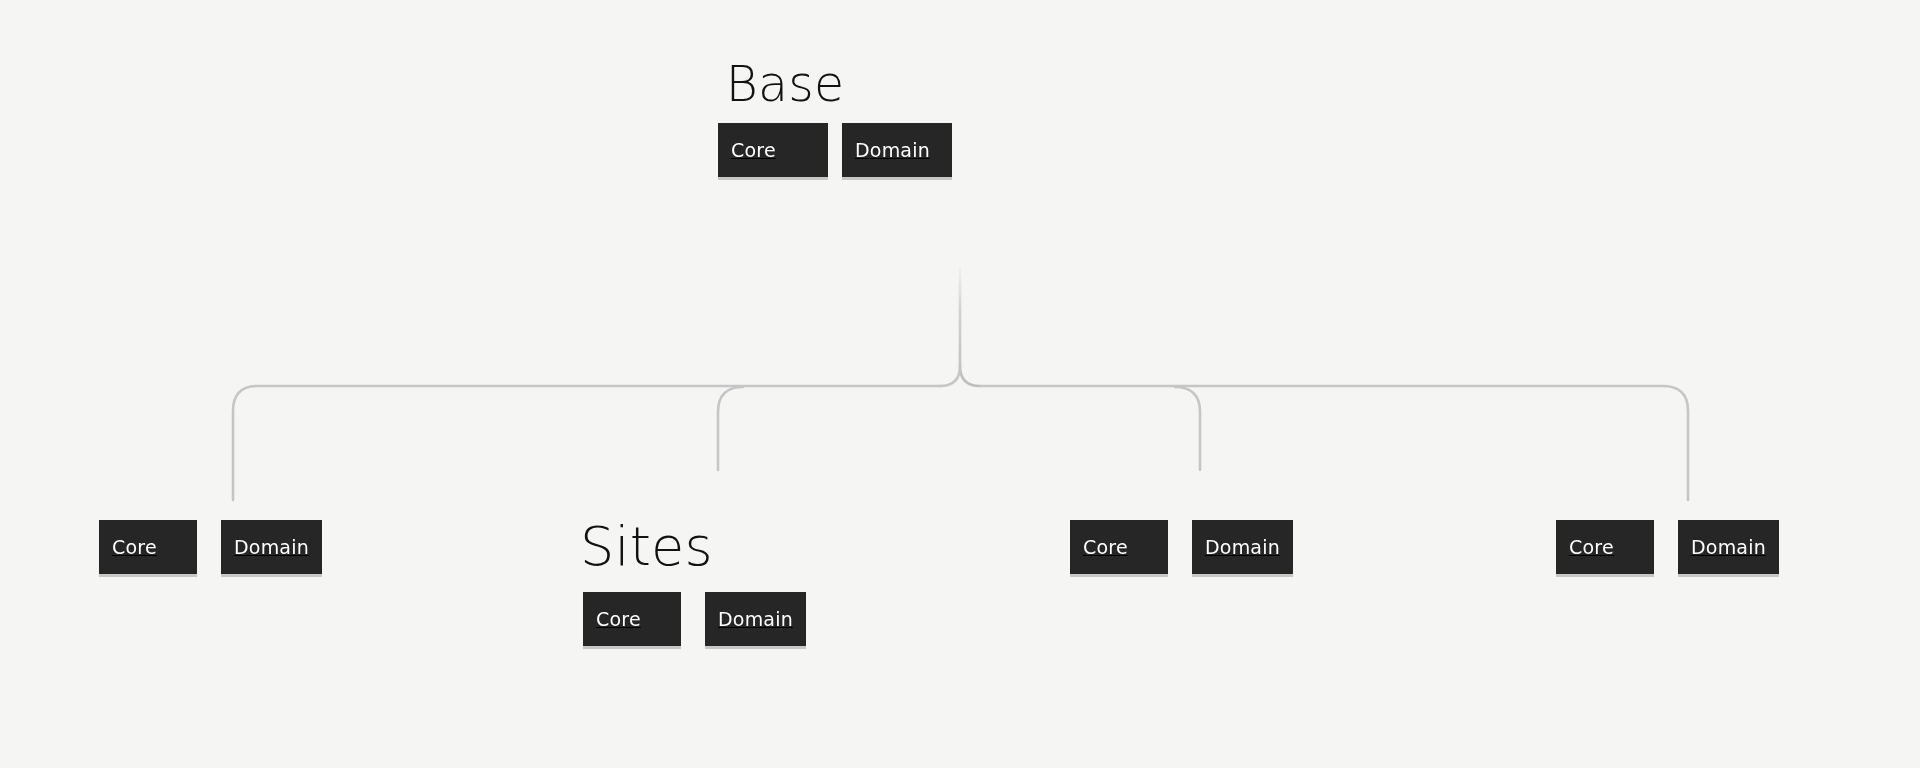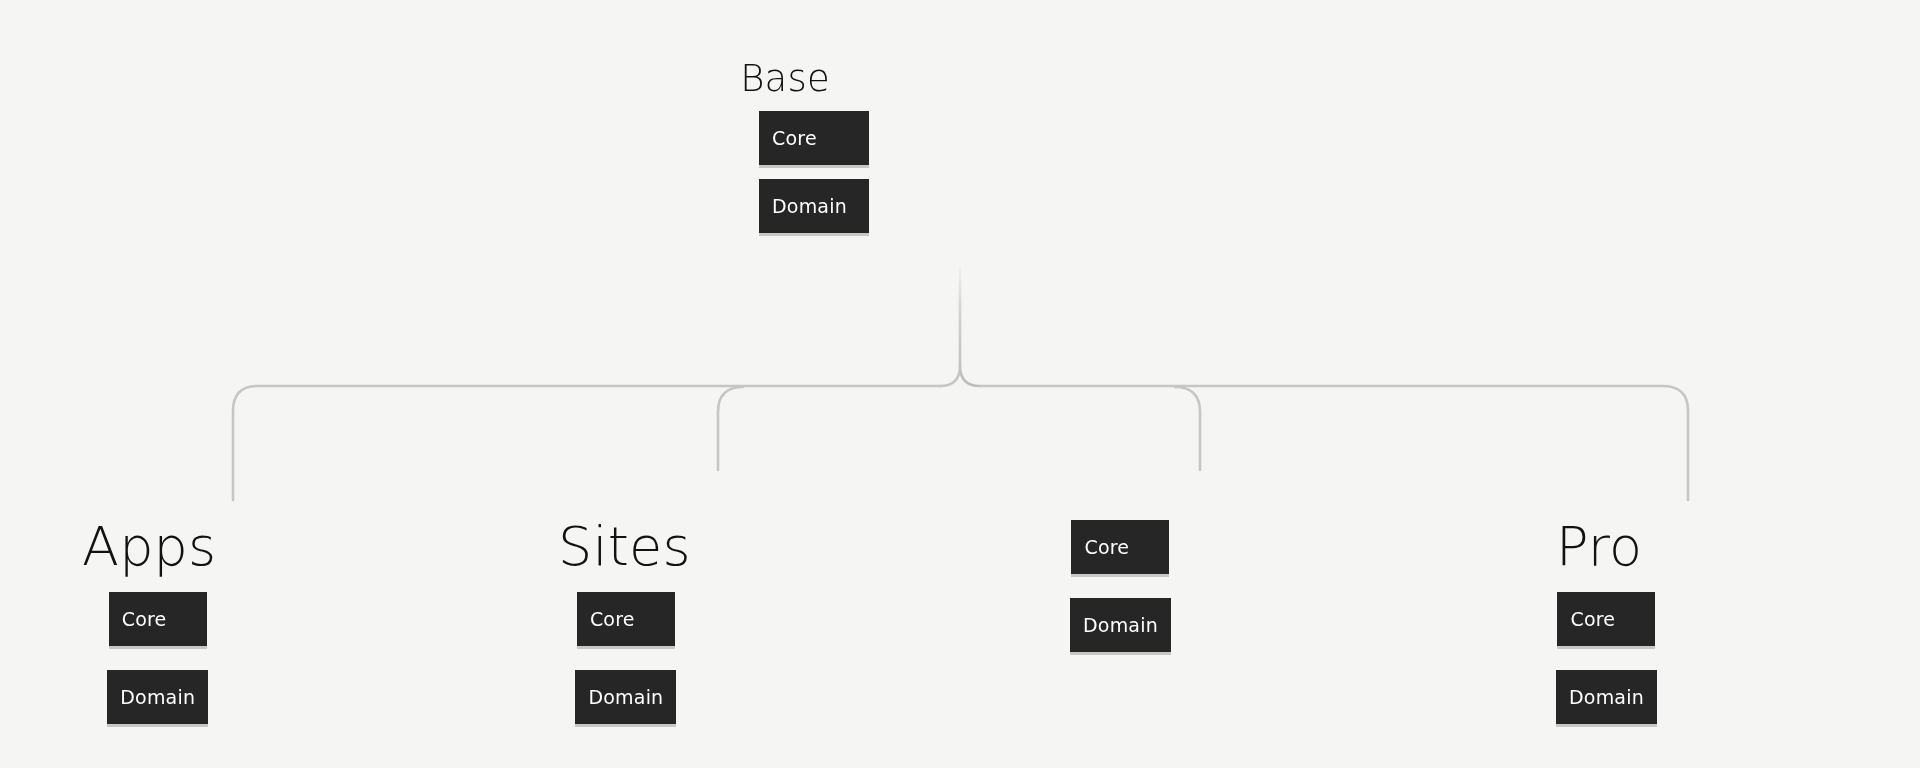--- a/index.html
+++ b/index.html
@@ -40,32 +40,33 @@
 
   .node-title {
     font-weight: 300;
     color: #121212;
     letter-spacing: 0.2px;
     line-height: 1;
     white-space: nowrap;
   }
 
   #root-group .node-title {
-    font-size: 37px;
+    font-size: 49px;
     text-align: center;
   }
 
   .child-group .node-title {
     font-size: 54px;
   }
 
   .chip-row {
     display: flex;
-    flex-direction: column;
-    align-items: center;
+    flex-direction: row;
+    align-items: flex-start;
+    text-decoration: underline;
   }
 
   .chip {
     background: #262626;
     color: #ffffff;
     font-size: 19px;
     font-weight: 400;
     letter-spacing: 0.2px;
     height: 54px;
     box-sizing: border-box;
@@ -92,21 +93,21 @@
   }
   #root-group .chip { min-width: 110px; }
 
   
   .child-group { top: 520px; }
   .child-group .node-title { margin: 0 0 18px 0; }
   .child-group .chip-row { gap: 24px; }
   .child-group .chip { min-width: 98px; }
 
   #group-apps   { left: 99px; }
-  #group-sites  { left: 561px; }
+  #group-sites  { left: 583px; }
   #group-stores { left: 1070px; }
   #group-pro    { left: 1556px; }
 
   #group-apps .node-title   { margin-left: -17px; }
   #group-sites .node-title  { margin-left: -3px; }
   #group-stores .node-title { margin-left: -1px; }
   #group-pro .node-title    { margin-left: 0px; }
 </style>
 </head>
 <body>
@@ -145,21 +146,20 @@
 
   <div class="node-group" id="root-group">
     <div class="node-title">Base</div>
     <div class="chip-row">
       <div class="chip">Core</div>
       <div class="chip">Domain</div>
     </div>
   </div>
 
   <div class="node-group child-group" id="group-apps">
-    <div class="node-title">Apps</div>
     <div class="chip-row">
       <div class="chip">Core</div>
       <div class="chip">Domain</div>
     </div>
   </div>
 
   <div class="node-group child-group" id="group-sites">
     <div class="node-title">Sites</div>
     <div class="chip-row">
       <div class="chip">Core</div>
@@ -168,20 +168,19 @@
   </div>
 
   <div class="node-group child-group" id="group-stores">
     <div class="chip-row">
       <div class="chip">Core</div>
       <div class="chip">Domain</div>
     </div>
   </div>
 
   <div class="node-group child-group" id="group-pro">
-    <div class="node-title">Pro</div>
     <div class="chip-row">
       <div class="chip">Core</div>
       <div class="chip">Domain</div>
     </div>
   </div>
 
 </div>
 
 </body></html>

